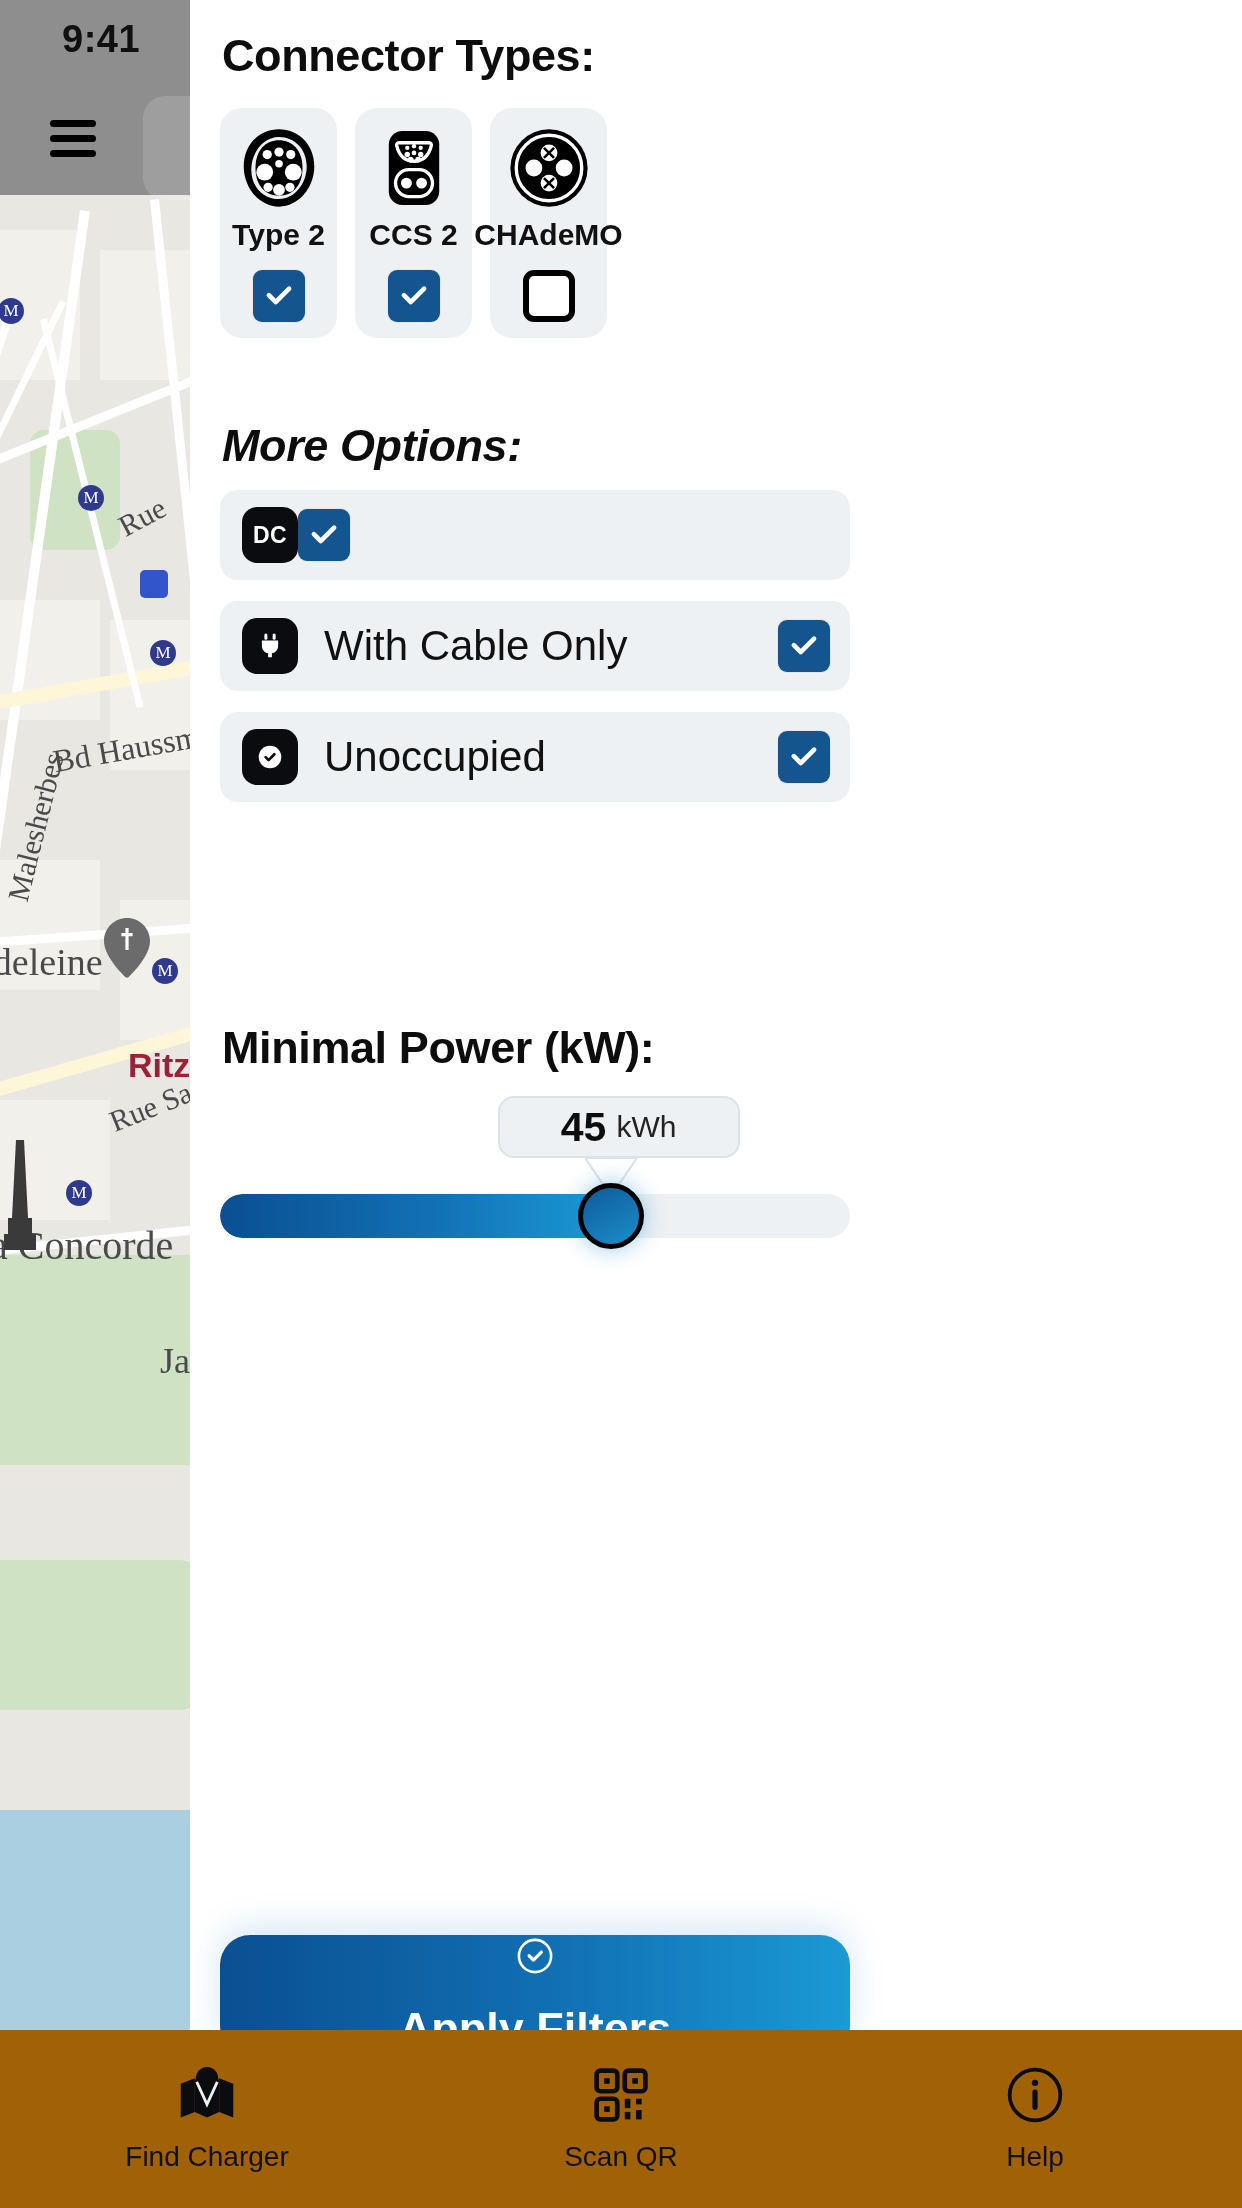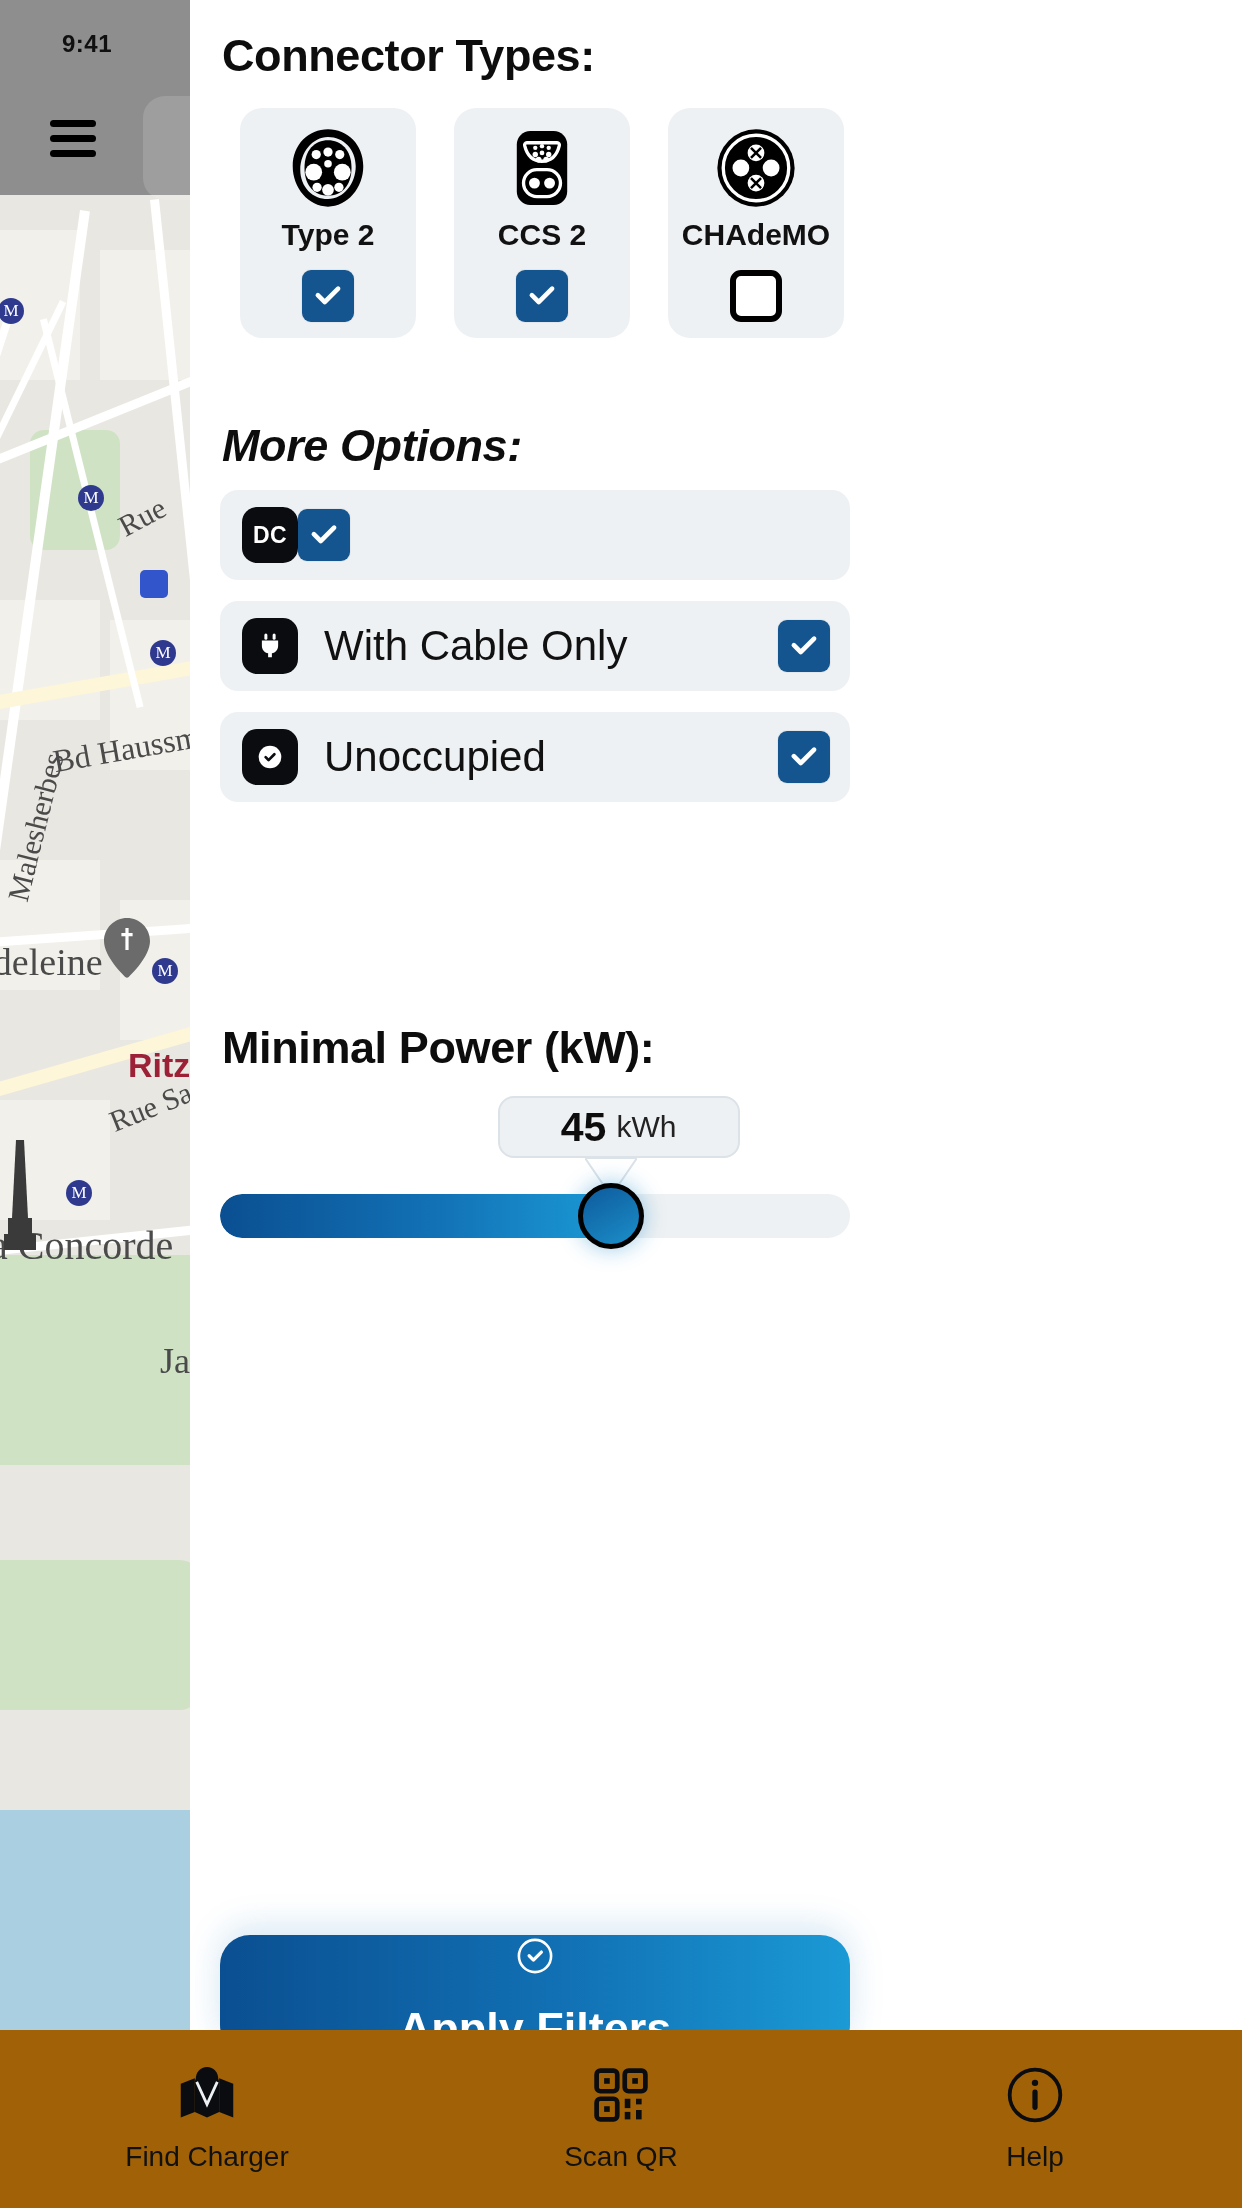--- a/index.html
+++ b/index.html
@@ -86,22 +86,22 @@
 
   
   #map-header {
     position: absolute;
     left: 0; top: 0;
     width: 190px; height: 195px;
     background: #8e8e8e;
   }
   #status-time {
     position: absolute;
-    left: 62px; top: 30px;
-    font-size: 24px;
+    left: 62px; top: 18px;
+    font-size: 38px;
     font-weight: 600;
     color: #101010;
     letter-spacing: 0.5px;
   }
   #hamburger {
     position: absolute;
     left: 50px; top: 120px;
     width: 46px; height: 38px;
   }
   #hamburger i {
@@ -138,28 +138,27 @@
   #connector-title { position: absolute; left: 32px; top: 30px; }
 
   
   #connector-cards {
     position: absolute;
     left: 30px; top: 108px;
     display: flex;
     gap: 18px;
   }
   .conn-card {
-    width: 176px;
+    width: 117px;
     background: #eef1f4;
     border-radius: 22px;
     padding: 18px 0 16px 0;
     display: flex;
     flex-direction: column;
     align-items: center;
-    margin-left: 20px;
   }
   .conn-icon { width: 84px; height: 84px; display:block; }
   .conn-label {
     margin-top: 8px;
     font-size: 30px;
     font-weight: 700;
     color: #111;
     white-space: nowrap;
   }
   .conn-check-wrap { margin-top: 18px; }

